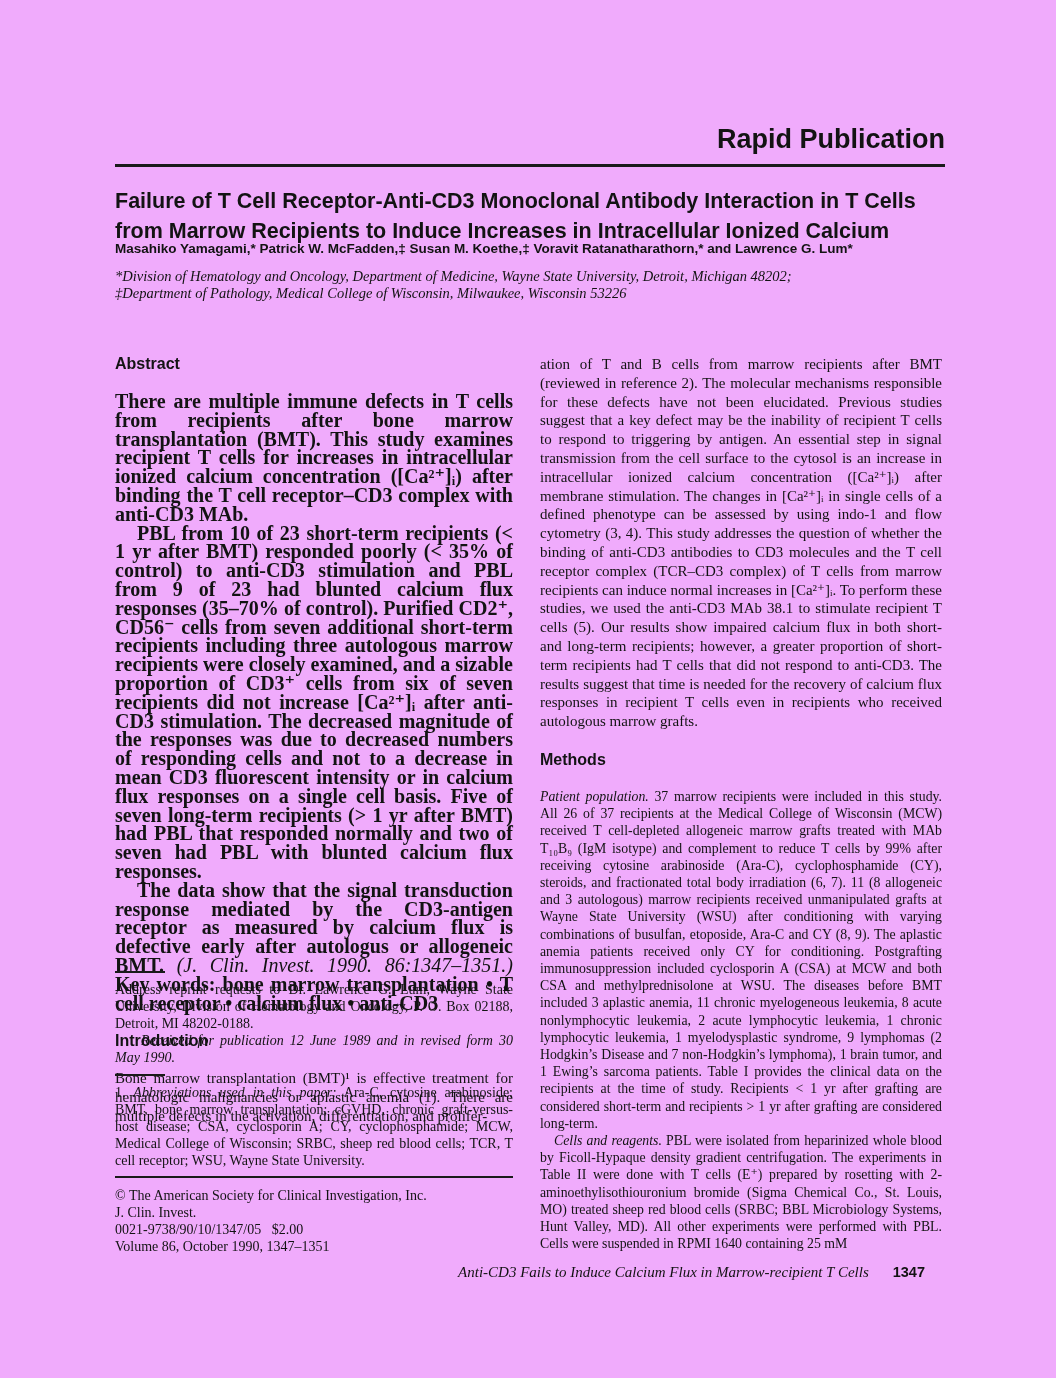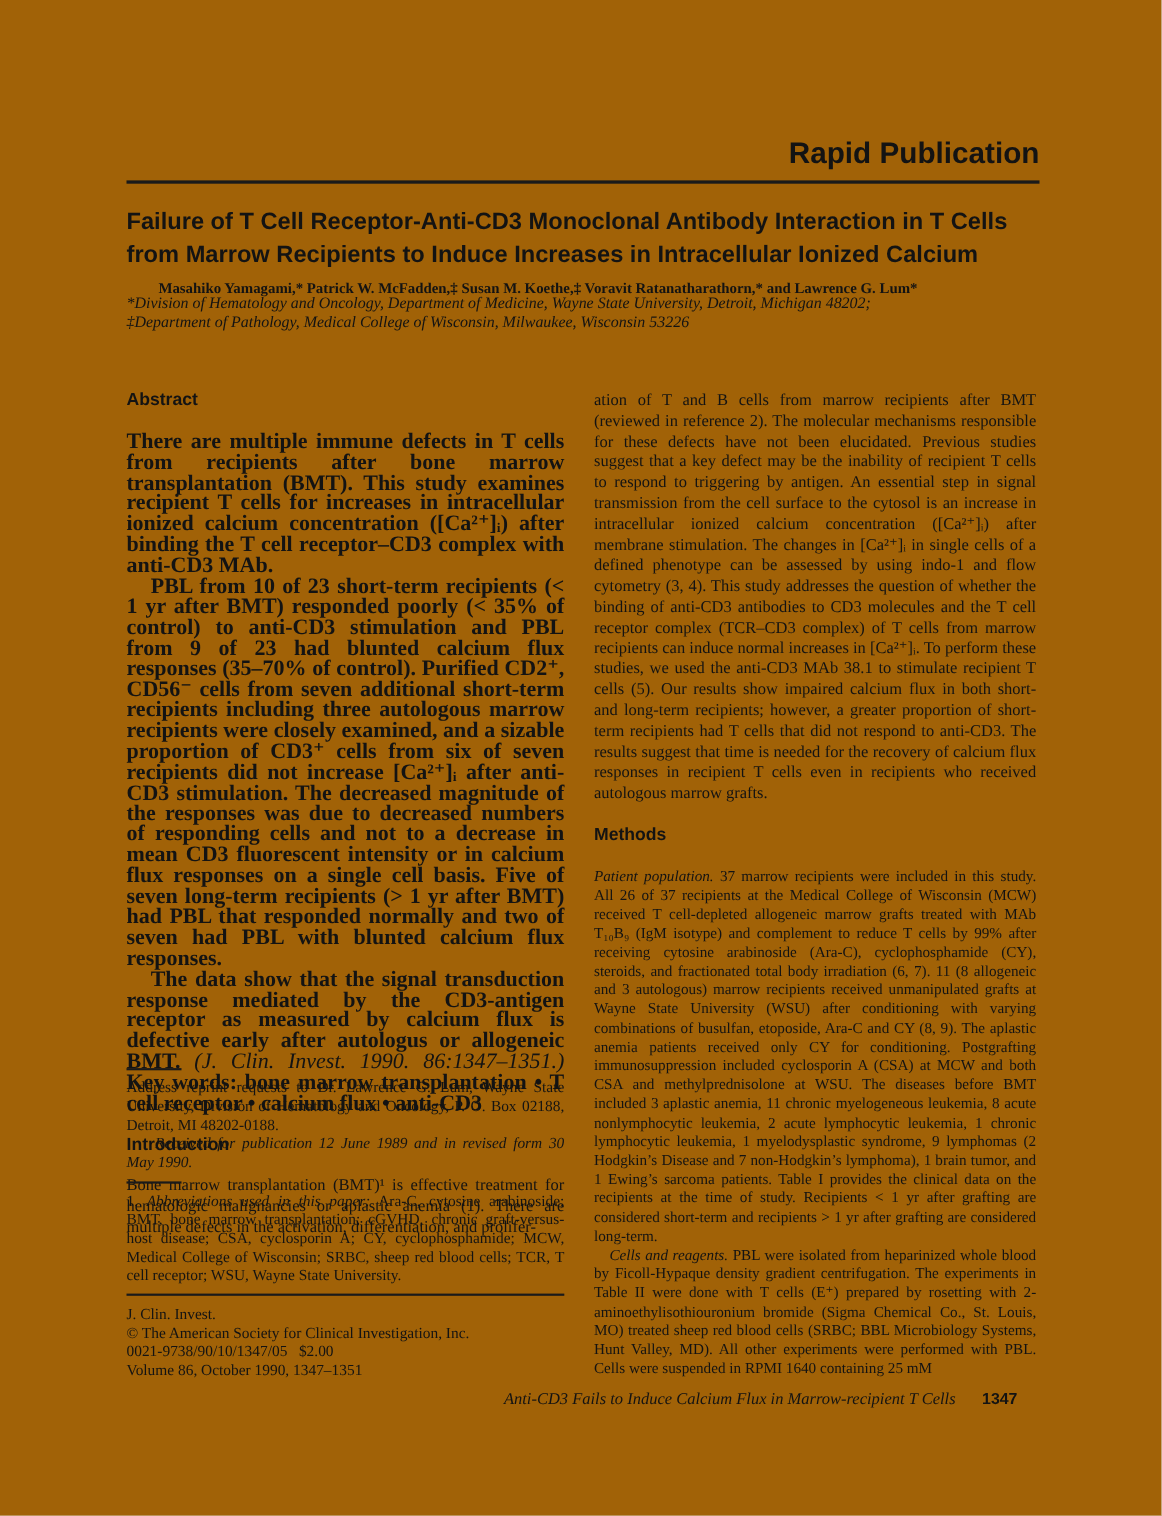--- a/index.html
+++ b/index.html
@@ -1,42 +1,42 @@
 <!DOCTYPE html>
 <html><head>
 <meta charset="utf-8">
 <style>
   html,body{margin:0;padding:0;background:#e8e8e8;}
   .page{
     position:relative;
     width:1056px;height:1378px;
-    background:#a16207;
+    background:#f0abfc;
     margin:0 auto;
     color:#131313;
     font-family:"Liberation Serif","DejaVu Serif",serif;
     overflow:hidden;
   }
   .kicker{
     position:absolute;top:124px;right:111px;
     font-family:"Liberation Sans","DejaVu Sans",sans-serif;
     font-weight:bold;font-size:27px;letter-spacing:0px;
   }
   .headrule{
     position:absolute;left:115px;right:111px;top:164px;
     height:3px;background:#1a1a1a;
   }
   .title{
     position:absolute;left:115px;top:186px;width:834px;
     font-family:"Liberation Sans","DejaVu Sans",sans-serif;
     font-weight:bold;font-size:21.5px;line-height:30px;
   }
   .authors{
-    position:absolute;left:115px;top:254px;width:834px;
-    font-family:Liberation Serif, serif;
-    font-weight:bold;font-size:13.5px;line-height:15px;margin-left:29px;
+    position:absolute;left:115px;top:241px;width:834px;
+    font-family:Liberation Sans, sans-serif;
+    font-weight:bold;font-size:13.5px;line-height:15px;
   }
   .affils{
     position:absolute;left:115px;top:268px;width:834px;
     font-style:italic;font-size:14.5px;line-height:16.5px;
   }
   .col-left{
     position:absolute;left:115px;top:355px;width:398px;
   }
   .col-right{
     position:absolute;left:540px;top:355px;width:402px;
@@ -102,22 +102,22 @@
   </div>
 
   <div class="fnblock">
     <div class="rule-short"></div>
     <p>Address reprint requests to Dr. Lawrence G. Lum, Wayne State University, Division of Hematology and Oncology, P. O. Box 02188, Detroit, MI 48202-0188.</p>
     <p class="received">Received for publication 12 June 1989 and in revised form 30 May 1990.</p>
     <div class="rule-short2"></div>
     <p><span>1. </span><span class="ital">Abbreviations used in this paper:</span><span> Ara-C, cytosine arabinoside; BMT, bone marrow transplantation; cGVHD, chronic graft-versus-host disease; CSA, cyclosporin A; CY, cyclophosphamide; MCW, Medical College of Wisconsin; SRBC, sheep red blood cells; TCR, T cell receptor; WSU, Wayne State University.</span></p>
     <div class="rule-full"></div>
     <div class="journal">
+      <p>© The American Society for Clinical Investigation, Inc.</p>
       <p>J. Clin. Invest.</p>
-      <p>© The American Society for Clinical Investigation, Inc.</p>
       <p>0021-9738/90/10/1347/05&nbsp;&nbsp;&nbsp;$2.00</p>
       <p>Volume 86, October 1990, 1347–1351</p>
     </div>
   </div>
 
   <div class="col-right">
     <p class="body">ation of T and B cells from marrow recipients after BMT (reviewed in reference 2). The molecular mechanisms responsible for these defects have not been elucidated. Previous studies suggest that a key defect may be the inability of recipient T cells to respond to triggering by antigen. An essential step in signal transmission from the cell surface to the cytosol is an increase in intracellular ionized calcium concentration ([Ca²⁺]ᵢ) after membrane stimulation. The changes in [Ca²⁺]ᵢ in single cells of a defined phenotype can be assessed by using indo-1 and flow cytometry (3, 4). This study addresses the question of whether the binding of anti-CD3 antibodies to CD3 molecules and the T cell receptor complex (TCR–CD3 complex) of T cells from marrow recipients can induce normal increases in [Ca²⁺]ᵢ. To perform these studies, we used the anti-CD3 MAb 38.1 to stimulate recipient T cells (5). Our results show impaired calcium flux in both short- and long-term recipients; however, a greater proportion of short-term recipients had T cells that did not respond to anti-CD3. The results suggest that time is needed for the recovery of calcium flux responses in recipient T cells even in recipients who received autologous marrow grafts.</p>
 
     <h2 class="section mt">Methods</h2>
     <p class="methods"><span class="ital">Patient population.</span><span> 37 marrow recipients were included in this study. All 26 of 37 recipients at the Medical College of Wisconsin (MCW) received T cell-depleted allogeneic marrow grafts treated with MAb T₁₀B₉ (IgM isotype) and complement to reduce T cells by 99% after receiving cytosine arabinoside (Ara-C), cyclophosphamide (CY), steroids, and fractionated total body irradiation (6, 7). 11 (8 allogeneic and 3 autologous) marrow recipients received unmanipulated grafts at Wayne State University (WSU) after conditioning with varying combinations of busulfan, etoposide, Ara-C and CY (8, 9). The aplastic anemia patients received only CY for conditioning. Postgrafting immunosuppression included cyclosporin A (CSA) at MCW and both CSA and methylprednisolone at WSU. The diseases before BMT included 3 aplastic anemia, 11 chronic myelogeneous leukemia, 8 acute nonlymphocytic leukemia, 2 acute lymphocytic leukemia, 1 chronic lymphocytic leukemia, 1 myelodysplastic syndrome, 9 lymphomas (2 Hodgkin’s Disease and 7 non-Hodgkin’s lymphoma), 1 brain tumor, and 1 Ewing’s sarcoma patients. Table I provides the clinical data on the recipients at the time of study. Recipients &lt; 1 yr after grafting are considered short-term and recipients &gt; 1 yr after grafting are considered long-term.</span></p>

